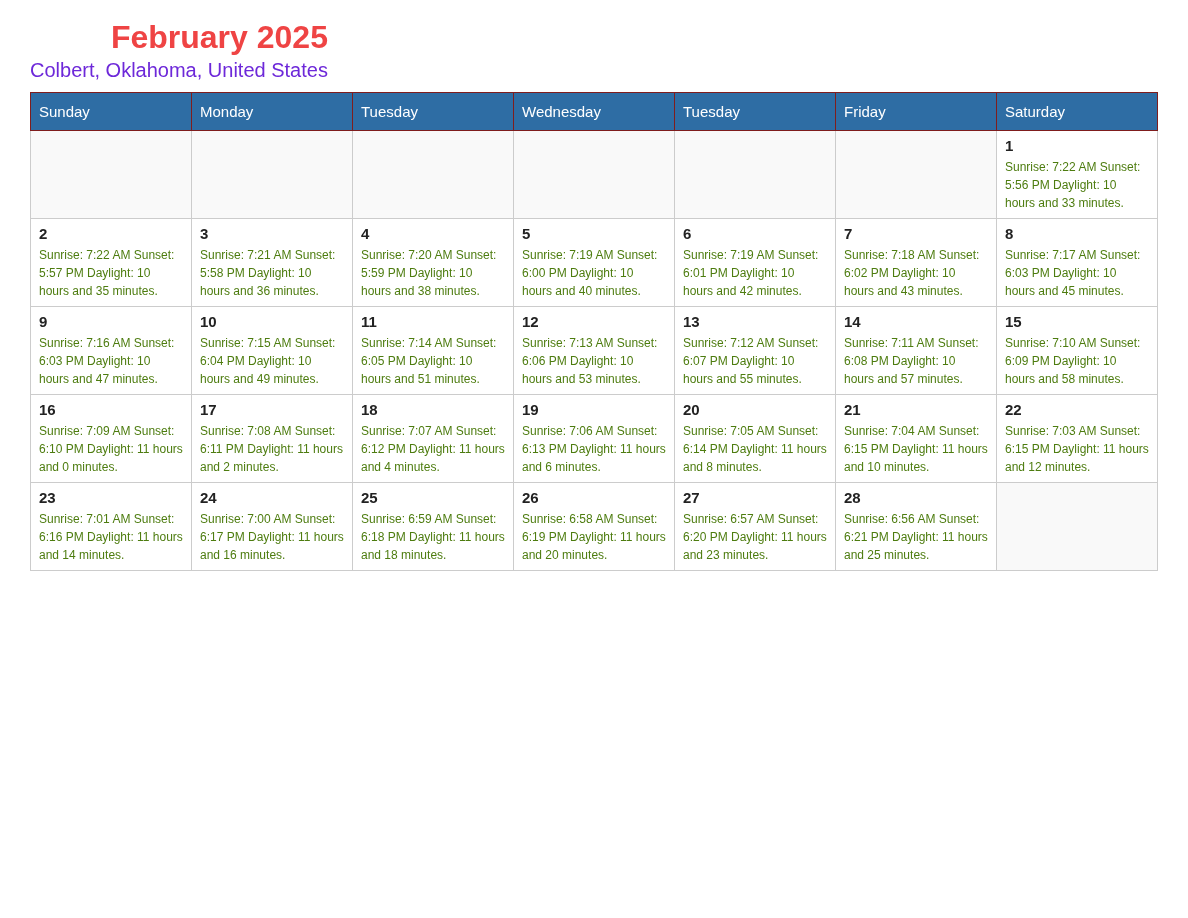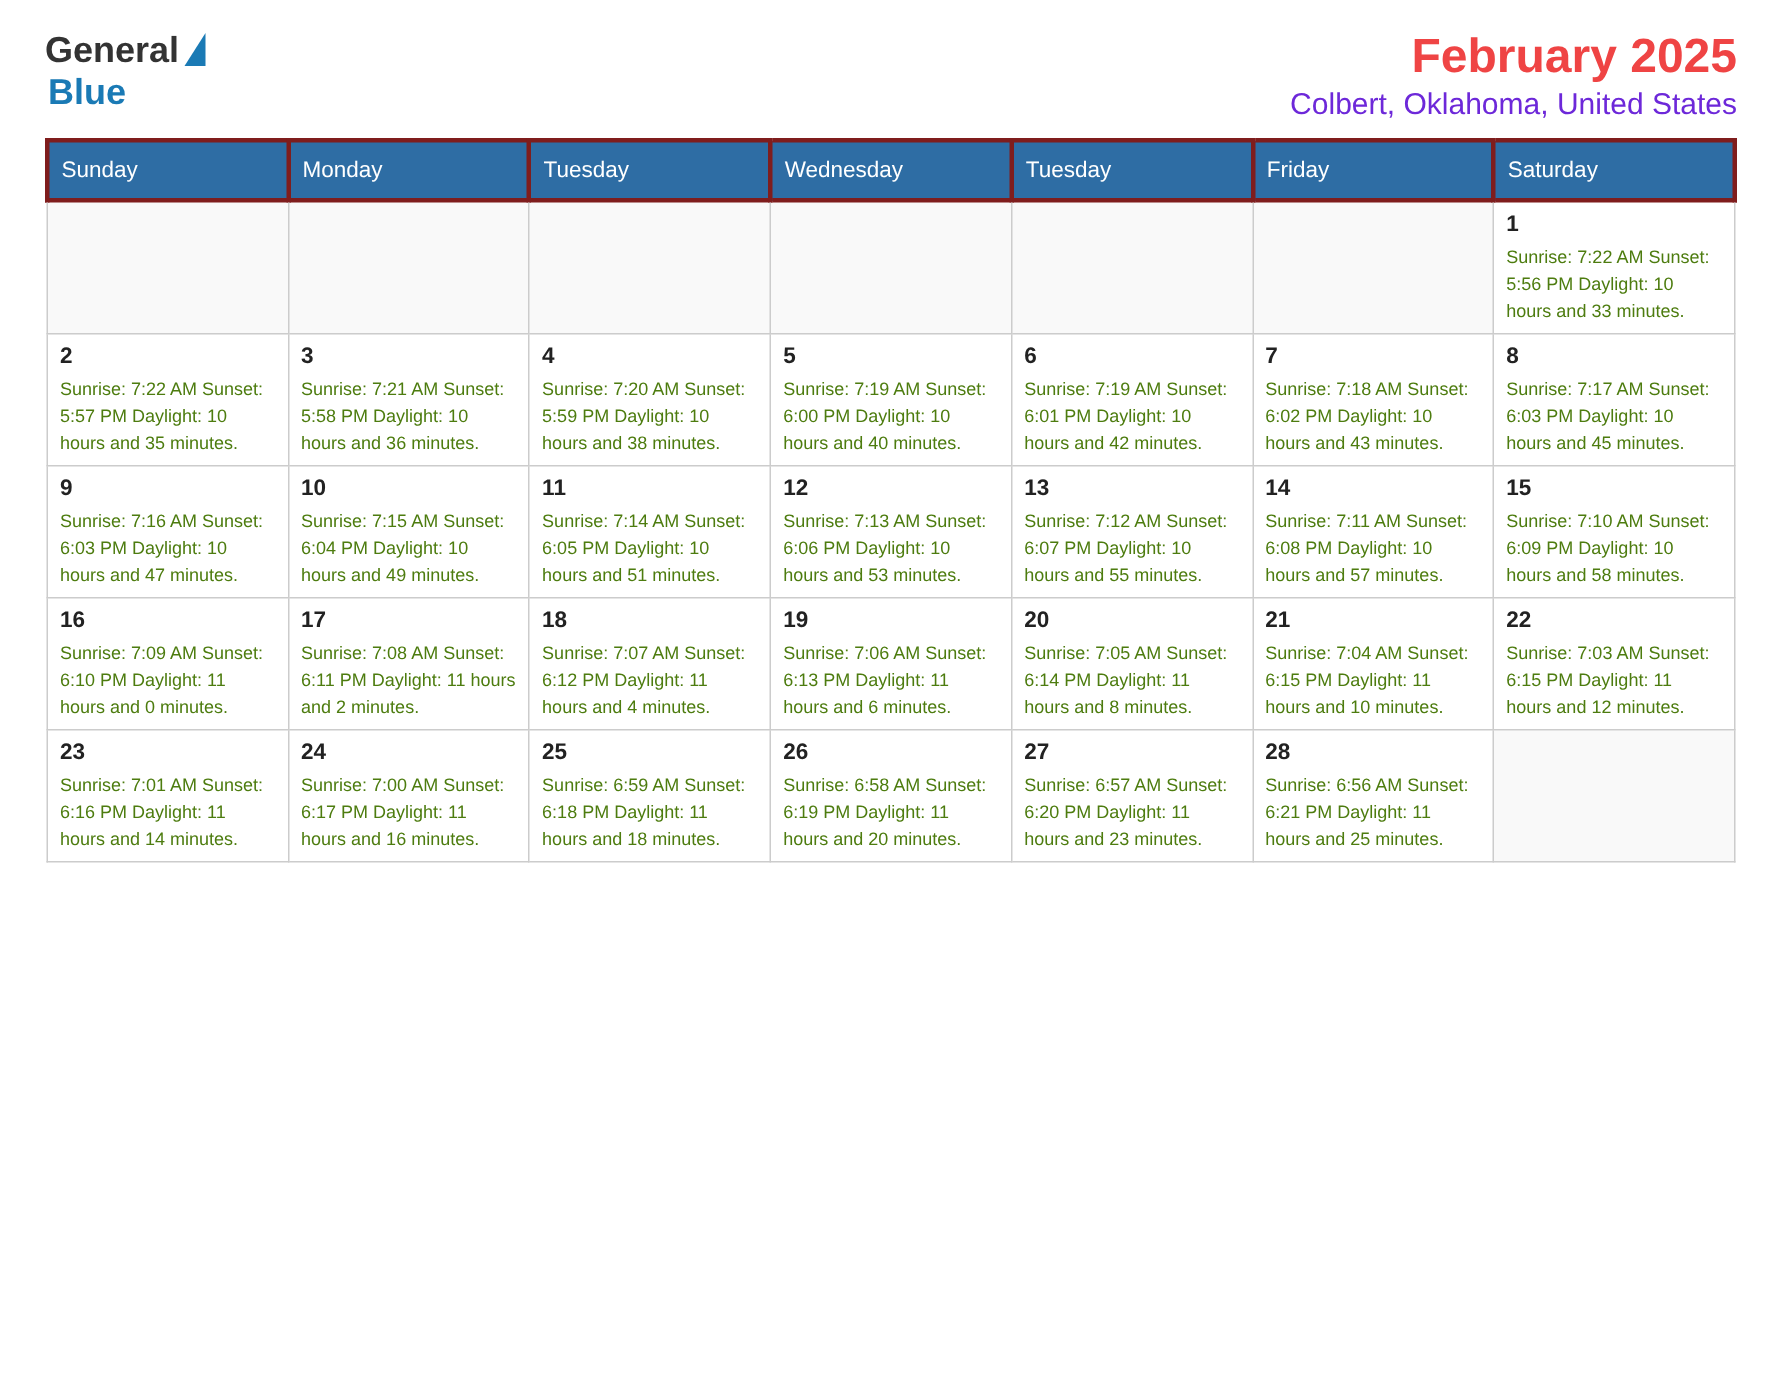--- a/index.html
+++ b/index.html
@@ -35,21 +35,21 @@
       border-collapse: collapse;
       margin-top: 10px;
     }
     .calendar th {
       background-color: #2e6da4;
       color: #fff;
       font-size: 15px;
       font-weight: normal;
       padding: 10px 8px;
       text-align: left;
-      border: 3px solid #7f1d1d;
+      border: 1px solid #7f1d1d;
     }
     .calendar td {
       vertical-align: top;
       border: 1px solid #ccc;
       padding: 6px 8px;
       width: 14.28%;
       min-height: 100px;
       font-size: 12.5px;
       color: #333;
     }
@@ -85,27 +85,20 @@
       border-right: 0 solid transparent;
       border-bottom: 22px solid #1a7ab5;
       margin-left: 4px;
       margin-bottom: 2px;
     }
   </style>
 </head>
 <body>
 
 <div class="header">
-  <div class="logo-wrapper">
-    <div class="logo-line1">
-      <span style="font-size:24px;font-weight:bold;color:#333;">General</span>
-      <span class="logo-triangle"></span>
-    </div>
-    <span style="font-size:24px;font-weight:bold;color:#1a7ab5;margin-left:2px;">Blue</span>
-  </div>
   <div class="title-section">
     <div class="month-title">February 2025</div>
     <div class="location">Colbert, Oklahoma, United States</div>
   </div>
 </div>
 
 <table class="calendar">
   <thead>
     <tr>
     <th>Sunday</th>

